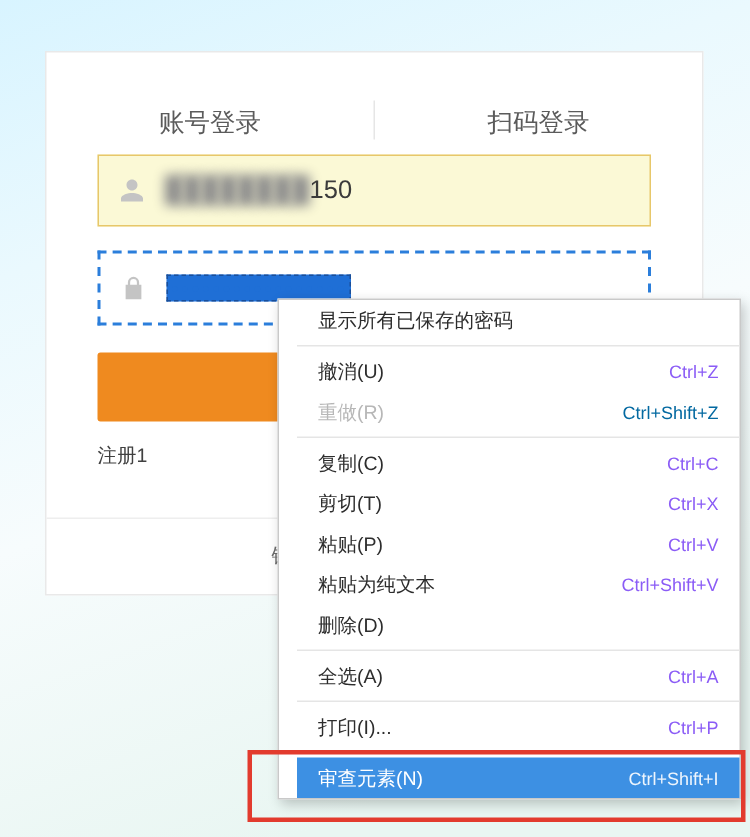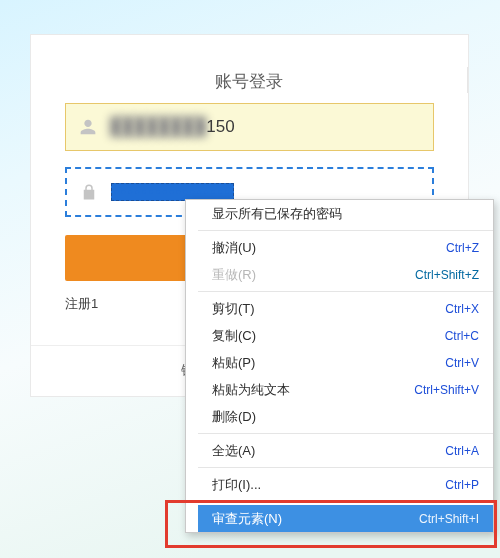--- a/index.html
+++ b/index.html
@@ -50,39 +50,40 @@
     position:absolute;left:185px;top:199px;width:295px;
     background:#ffffff;border:1px solid #c9c9c9;
     box-shadow:2px 3px 8px rgba(0,0,0,.22);
     font-size:13px;color:#2d2d2d;padding-left:12px;
   }
   .ctx-item{
     display:flex;align-items:center;justify-content:space-between;
     padding:0 14px;height:27px;cursor:default;
   }
   .ctx-item.disabled{color:#b7b7b7;}
-  .ctx-item .sc{color:#1d4ed8;font-size:12px;}
+  .ctx-item .sc{color:#8b5cf6;font-size:12px;}
   .ctx-item.disabled .sc{color:#0369a1;}
   .ctx-sep{height:1px;background:#e5e5e5;margin:3px 0;}
   .ctx-item.hl{background:#3d90e3;color:#ffffff;}
   .ctx-item.hl .sc{color:#eef5fd;margin-left:42px;}
 
   
   .red-mark{
     position:absolute;left:165px;top:500px;width:326px;height:42px;
     border:3px solid #e23b2e;pointer-events:none;
   }
 </style>
 </head>
 <body>
 
 <div class="card">
   <div class="tabs">
     <div class="tab">账号登录</div>
     <div class="tab-divider"></div>
+    <div class="tab">扫码登录</div>
   </div>
 
   <div class="form">
     <div class="field first">
       <span class="ficon">
         <svg viewBox="0 0 24 24">
             <path d="M12 12c2.7 0 4.9-2.2 4.9-4.9S14.7 2.2 12 2.2 7.1 4.4 7.1 7.1 9.3 12 12 12zm0 2.2c-3.3 0-9.8 1.6-9.8 4.9v2.7h19.6v-2.7c0-3.3-6.5-4.9-9.8-4.9z"></path>
           </svg>
       </span>
       <span class="fval">
@@ -123,26 +124,26 @@
     <div class="ctx-item">
       <span>撤消(U)</span>
       <span class="sc">Ctrl+Z</span>
     </div>
     <div class="ctx-item disabled">
       <span>重做(R)</span>
       <span class="sc">Ctrl+Shift+Z</span>
     </div>
     <div class="ctx-sep"></div>
     <div class="ctx-item">
+      <span>复制(C)</span>
+      <span class="sc">Ctrl+C</span>
+    </div>
+    <div class="ctx-item">
       <span>剪切(T)</span>
       <span class="sc">Ctrl+X</span>
-    </div>
-    <div class="ctx-item">
-      <span>复制(C)</span>
-      <span class="sc">Ctrl+C</span>
     </div>
     <div class="ctx-item">
       <span>粘贴(P)</span>
       <span class="sc">Ctrl+V</span>
     </div>
     <div class="ctx-item">
       <span>粘贴为纯文本</span>
       <span class="sc">Ctrl+Shift+V</span>
     </div>
     <div class="ctx-item">

